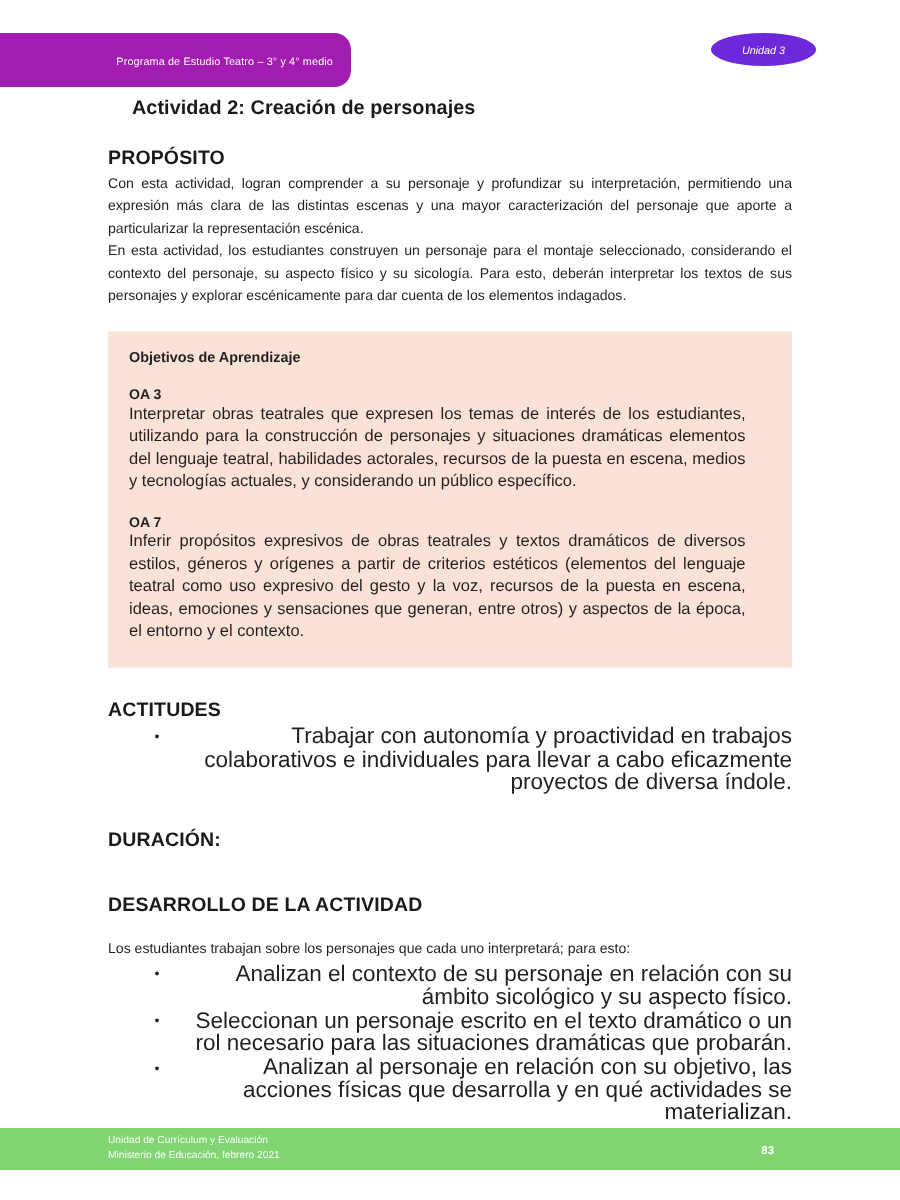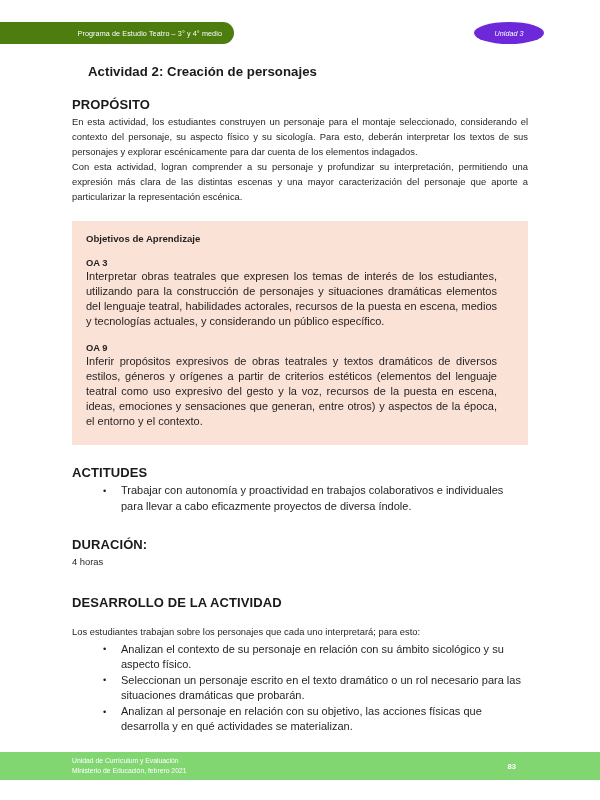--- a/index.html
+++ b/index.html
@@ -22,22 +22,22 @@
     top: 22px;
     left: 0;
     width: 600px;
     height: 22px;
   }
   .header-banner {
     position: absolute;
     left: 0;
     top: 0;
     width: 234px;
-    height: 22px;
-    background: #4d7c0f;
+    height: 36px;
+    background: #a21caf;
     border-top-right-radius: 11px;
     border-bottom-right-radius: 11px;
     display: flex;
     align-items: center;
     justify-content: flex-end;
     box-sizing: border-box;
     padding-right: 12px;
   }
   .header-banner-text {
     color: #ffffff;
@@ -132,26 +132,26 @@
   }
   .oa-spacer { height: 13px; }
 
   
   ul.bullets {
     margin: 3px 0 0 0;
     padding-left: 31px;
     list-style: none;
   }
   ul.bullets li {
-    font-size: 11px;
+    font-size: 15px;
     line-height: 15.1px;
     margin: 0 0 1px 0;
     position: relative;
     padding-left: 18px;
-    text-align: left;
+    text-align: right;
     color: #231f20;
   }
   ul.bullets li::before {
     content: "\2022";
     position: absolute;
     left: 0;
     top: -0.5px;
     font-size: 9.4px;
     color: #231f20;
   }
@@ -192,52 +192,51 @@
   <div class="unit-badge">
     <span class="unit-badge-text">Unidad 3</span>
   </div>
 </div>
 
 <div class="page">
 
   <h1 class="activity-title">Actividad 2: Creación de personajes</h1>
 
   <h2 class="section-head">PROPÓSITO</h2>
+  <p class="body-text">Con esta actividad, logran comprender a su personaje y profundizar su interpretación, permitiendo una expresión más clara de las distintas escenas y una mayor caracterización del personaje que aporte a particularizar la representación escénica.</p>
   <p class="body-text">En esta actividad, los estudiantes construyen un personaje para el montaje seleccionado, considerando el contexto del personaje, su aspecto físico y su sicología. Para esto, deberán interpretar los textos de sus personajes y explorar escénicamente para dar cuenta de los elementos indagados.</p>
-  <p class="body-text">Con esta actividad, logran comprender a su personaje y profundizar su interpretación, permitiendo una expresión más clara de las distintas escenas y una mayor caracterización del personaje que aporte a particularizar la representación escénica.</p>
 
   <div class="gap-16"></div>
 
   <div class="oa-box">
     <div class="oa-box-title">Objetivos de Aprendizaje</div>
 
     <div>
       <div class="oa-code">OA 3</div>
       <p class="oa-text">Interpretar obras teatrales que expresen los temas de interés de los estudiantes, utilizando para la construcción de personajes y situaciones dramáticas elementos del lenguaje teatral, habilidades actorales, recursos de la puesta en escena, medios y tecnologías actuales, y considerando un público específico.</p>
     </div>
 
     <div class="oa-spacer"></div>
 
     <div>
-      <div class="oa-code">OA 9</div>
+      <div class="oa-code">OA 7</div>
       <p class="oa-text">Inferir propósitos expresivos de obras teatrales y textos dramáticos de diversos estilos, géneros y orígenes a partir de criterios estéticos (elementos del lenguaje teatral como uso expresivo del gesto y la voz, recursos de la puesta en escena, ideas, emociones y sensaciones que generan, entre otros) y aspectos de la época, el entorno y el contexto.</p>
     </div>
   </div>
 
   <div class="gap-20"></div>
 
   <h2 class="section-head">ACTITUDES</h2>
   <ul class="bullets">
     <li>Trabajar con autonomía y proactividad en trabajos colaborativos e individuales para llevar a cabo eficazmente proyectos de diversa índole.</li>
   </ul>
 
   <div class="gap-22"></div>
 
   <h2 class="section-head">DURACIÓN:</h2>
-  <p class="body-text left">4 horas</p>
 
   <div class="gap-26"></div>
 
   <h2 class="section-head">DESARROLLO DE LA ACTIVIDAD</h2>
   <div class="gap-12"></div>
   <p class="body-text left">Los estudiantes trabajan sobre los personajes que cada uno interpretará; para esto:</p>
   <ul class="bullets">
     <li>Analizan el contexto de su personaje en relación con su ámbito sicológico y su aspecto físico.</li>
     <li>Seleccionan un personaje escrito en el texto dramático o un rol necesario para las situaciones dramáticas que probarán.</li>
     <li>Analizan al personaje en relación con su objetivo, las acciones físicas que desarrolla y en qué actividades se materializan.</li>

